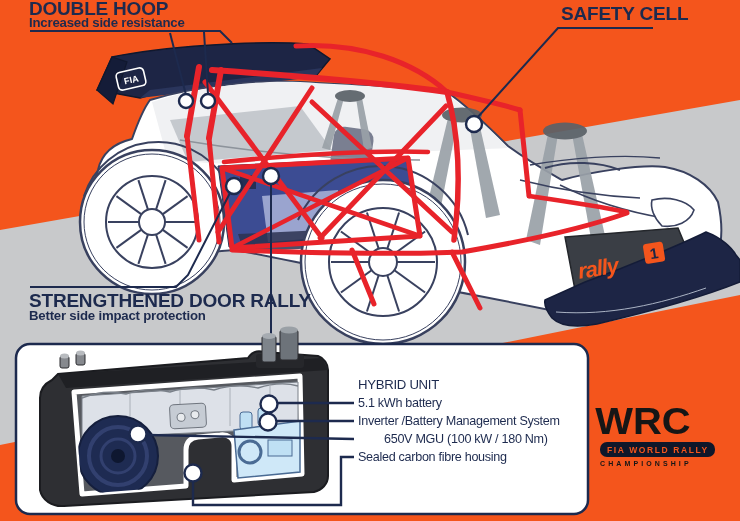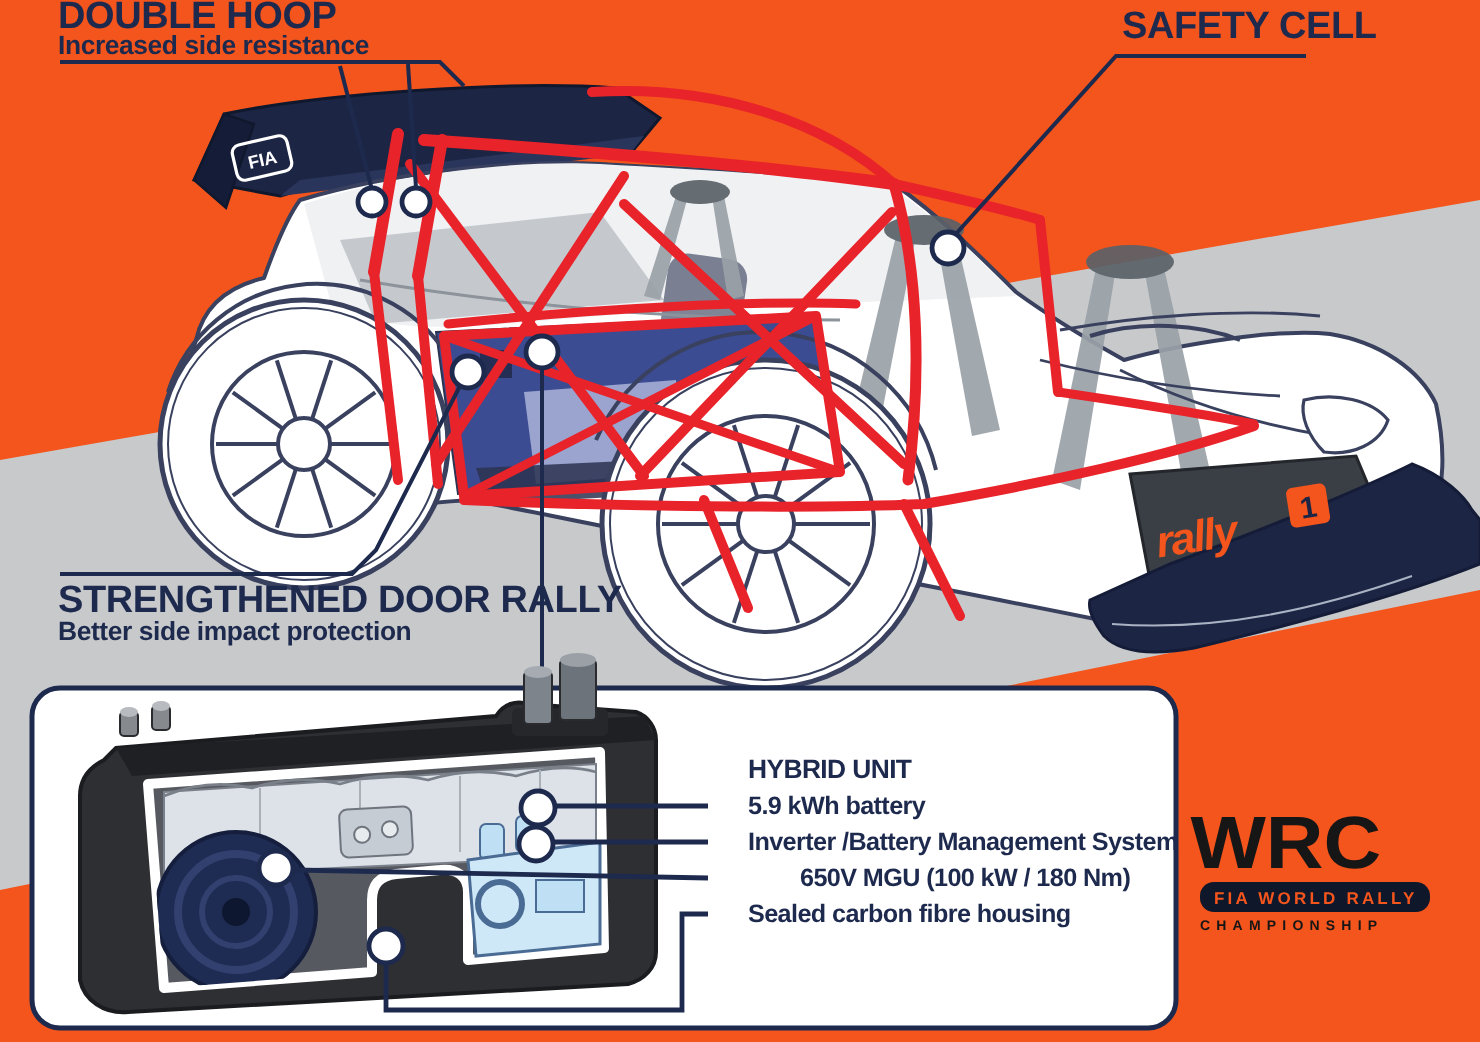--- a/index.html
+++ b/index.html
@@ -2,21 +2,21 @@
 <html><head>
 <meta charset="utf-8">
 <style>
   html,body{margin:0;padding:0;background:#888;}
   .stage{position:relative;width:740px;height:521px;overflow:hidden;background:#f4551c;
          font-family:"Liberation Sans",sans-serif;}
   svg{position:absolute;left:0;top:0;}
   .lbl{position:absolute;font-weight:bold;color:#1d2a4e;letter-spacing:-0.2px;line-height:14px;}
   .lbl .t{font-size:19px;}
   .lbl .s{font-size:13.2px;}
-  .hylbl{position:absolute;left:374px;width:232px;font-weight:bold;color:#1d2a4e;
+  .hylbl{position:absolute;left:358px;width:232px;font-weight:normal;color:#1d2a4e;
          font-size:12.6px;letter-spacing:-0.3px;line-height:18px;height:18px;}
   .wrc{position:absolute;left:600px;top:405px;width:120px;text-align:left;}
   .wrc-acronym{font-size:37px;line-height:34px;font-weight:bold;color:#161616;
                letter-spacing:0px;transform:scaleX(1.08);transform-origin:center;}
   .wrc-plate{display:inline-block;background:#0f172a;color:#f4551c;border-radius:7px;
              font-size:8.5px;font-weight:bold;letter-spacing:1.6px;padding:3px 6px 2px 7px;margin-top:1px;}
   .wrc-champ{font-size:7px;font-weight:bold;color:#161616;letter-spacing:3.1px;margin-top:3px;}
 </style>
 </head>
 <body>
@@ -247,21 +247,21 @@
 <div class="lbl" style="left:561px;top:7px;">
   <div class="t">SAFETY CELL</div>
 </div>
 
 <div class="lbl" style="left:29px;top:292px;">
   <div class="t" style="line-height:17px;">STRENGTHENED DOOR RALLY</div>
   <div class="s">Better side impact protection</div>
 </div>
 
 <div class="hylbl" style="top:376px;font-size:13.2px;">HYBRID UNIT</div>
-<div class="hylbl" style="top:394px;">5.9 kWh battery</div>
+<div class="hylbl" style="top:394px;">5.1 kWh battery</div>
 <div class="hylbl" style="top:412px;">Inverter /Battery Management System</div>
 <div class="hylbl" style="top:430px;margin-left:26px;">650V MGU (100 kW / 180 Nm)</div>
 <div class="hylbl" style="top:448px;">Sealed carbon fibre housing</div>
 
 <div class="wrc">
   <div class="wrc-acronym">WRC</div>
   <div class="wrc-plate">FIA WORLD RALLY</div>
   <div class="wrc-champ">CHAMPIONSHIP</div>
 </div>
 

